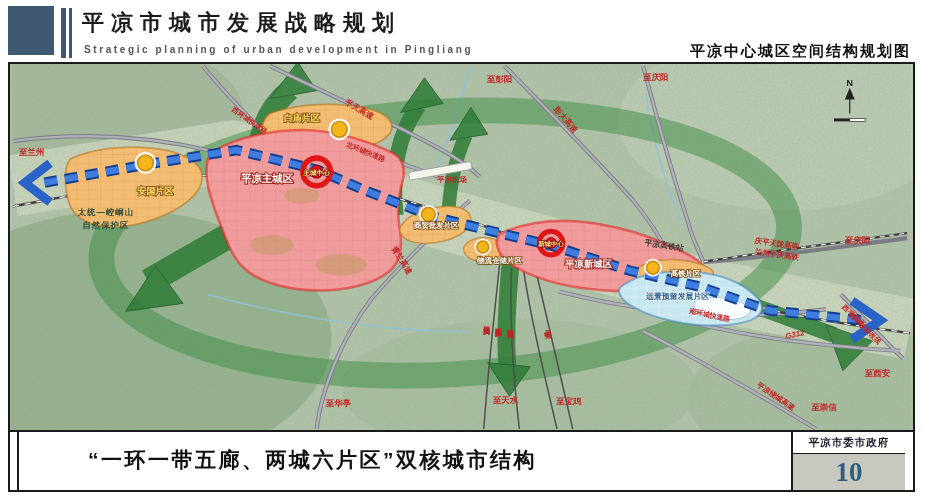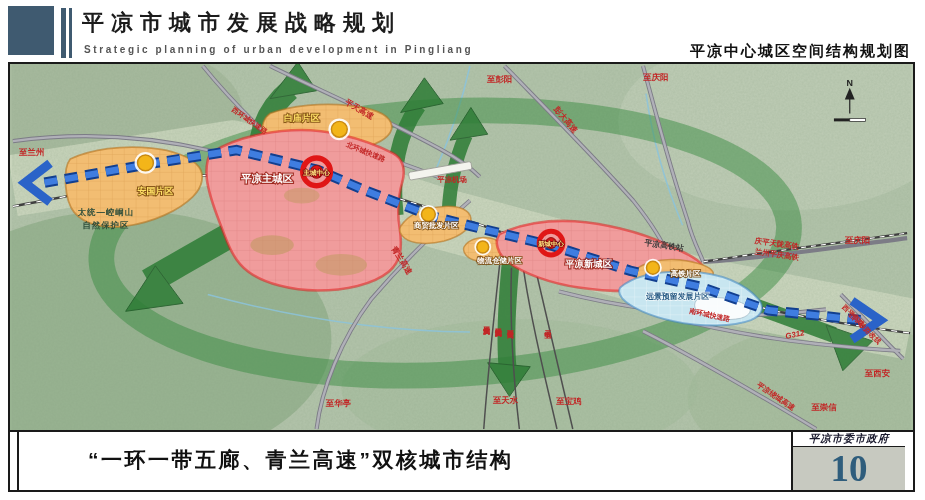--- a/index.html
+++ b/index.html
@@ -38,27 +38,27 @@
   .footer-caption{
     position:absolute;left:78px;top:14px;font-size:21px;font-weight:800;color:#111;
     letter-spacing:2.5px;white-space:nowrap;
   }
   .gov-box{
     position:absolute;right:8px;top:0;width:114px;height:100%;
     border-left:2px solid #1a1a1a;box-sizing:border-box;display:flex;flex-direction:column;
   }
   .gov-name{
     height:21px;background:#fff;border-bottom:1.5px solid #1a1a1a;
-    font-family:"Liberation Serif","DejaVu Serif",serif;font-style:italic;font-weight:bold;
+    font-family:"Liberation Serif","DejaVu Serif",serif;font-weight:bold;
     font-size:10.5px;color:#1a1a2e;display:flex;align-items:center;justify-content:center;
     letter-spacing:1px;
   }
   .gov-page{
     flex:1;background:#c7c9c0;display:flex;align-items:center;justify-content:center;
-    font-family:"Liberation Serif","DejaVu Serif",serif;font-weight:bold;font-size:37px;color:#2f5d7c;
+    font-family:"Liberation Serif","DejaVu Serif",serif;font-weight:bold;font-size:27px;color:#2f5d7c;
   }
   
   text{font-family:"Liberation Sans","DejaVu Sans",sans-serif;}
   .vert{writing-mode:vertical-rl;text-orientation:upright;}
 </style>
 </head>
 <body>
 
 <div class="hdr-square"></div>
 <div class="hdr-bar1"></div>
@@ -315,18 +315,18 @@
     <g>
       <rect x="838" y="117" width="16" height="3" fill="#222"></rect>
       <rect x="854" y="117" width="16" height="3" fill="#fff" stroke="#222" stroke-width="0.7"></rect>
     </g>
   </g>
 </svg>
 </div>
 
 <div class="footer">
   <div class="footer-innerline"></div>
-  <div class="footer-caption">“一环一带五廊、青兰高速”双核城市结构</div>
+  <div class="footer-caption">“一环一带五廊、两城六片区”双核城市结构</div>
   <div class="gov-box">
     <div class="gov-name">平凉市委市政府</div>
     <div class="gov-page">10</div>
   </div>
 </div>
 
 </body></html>

